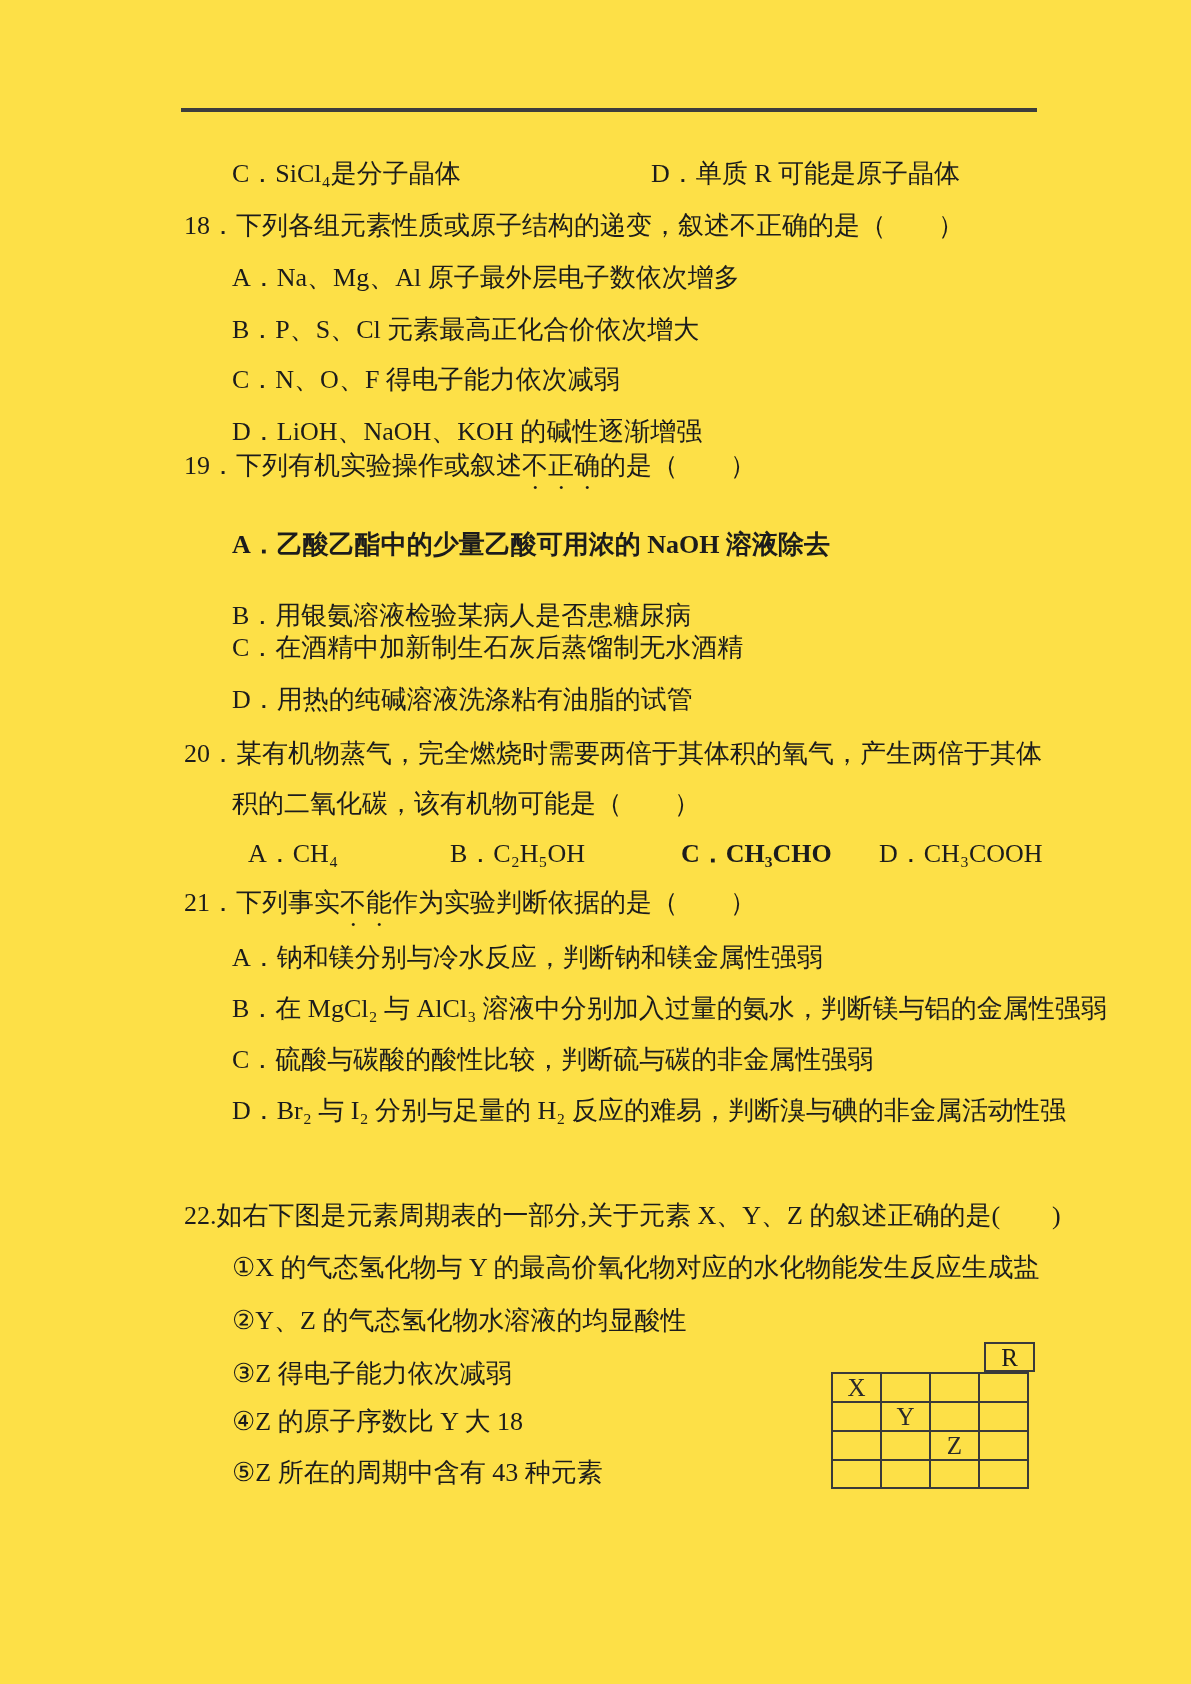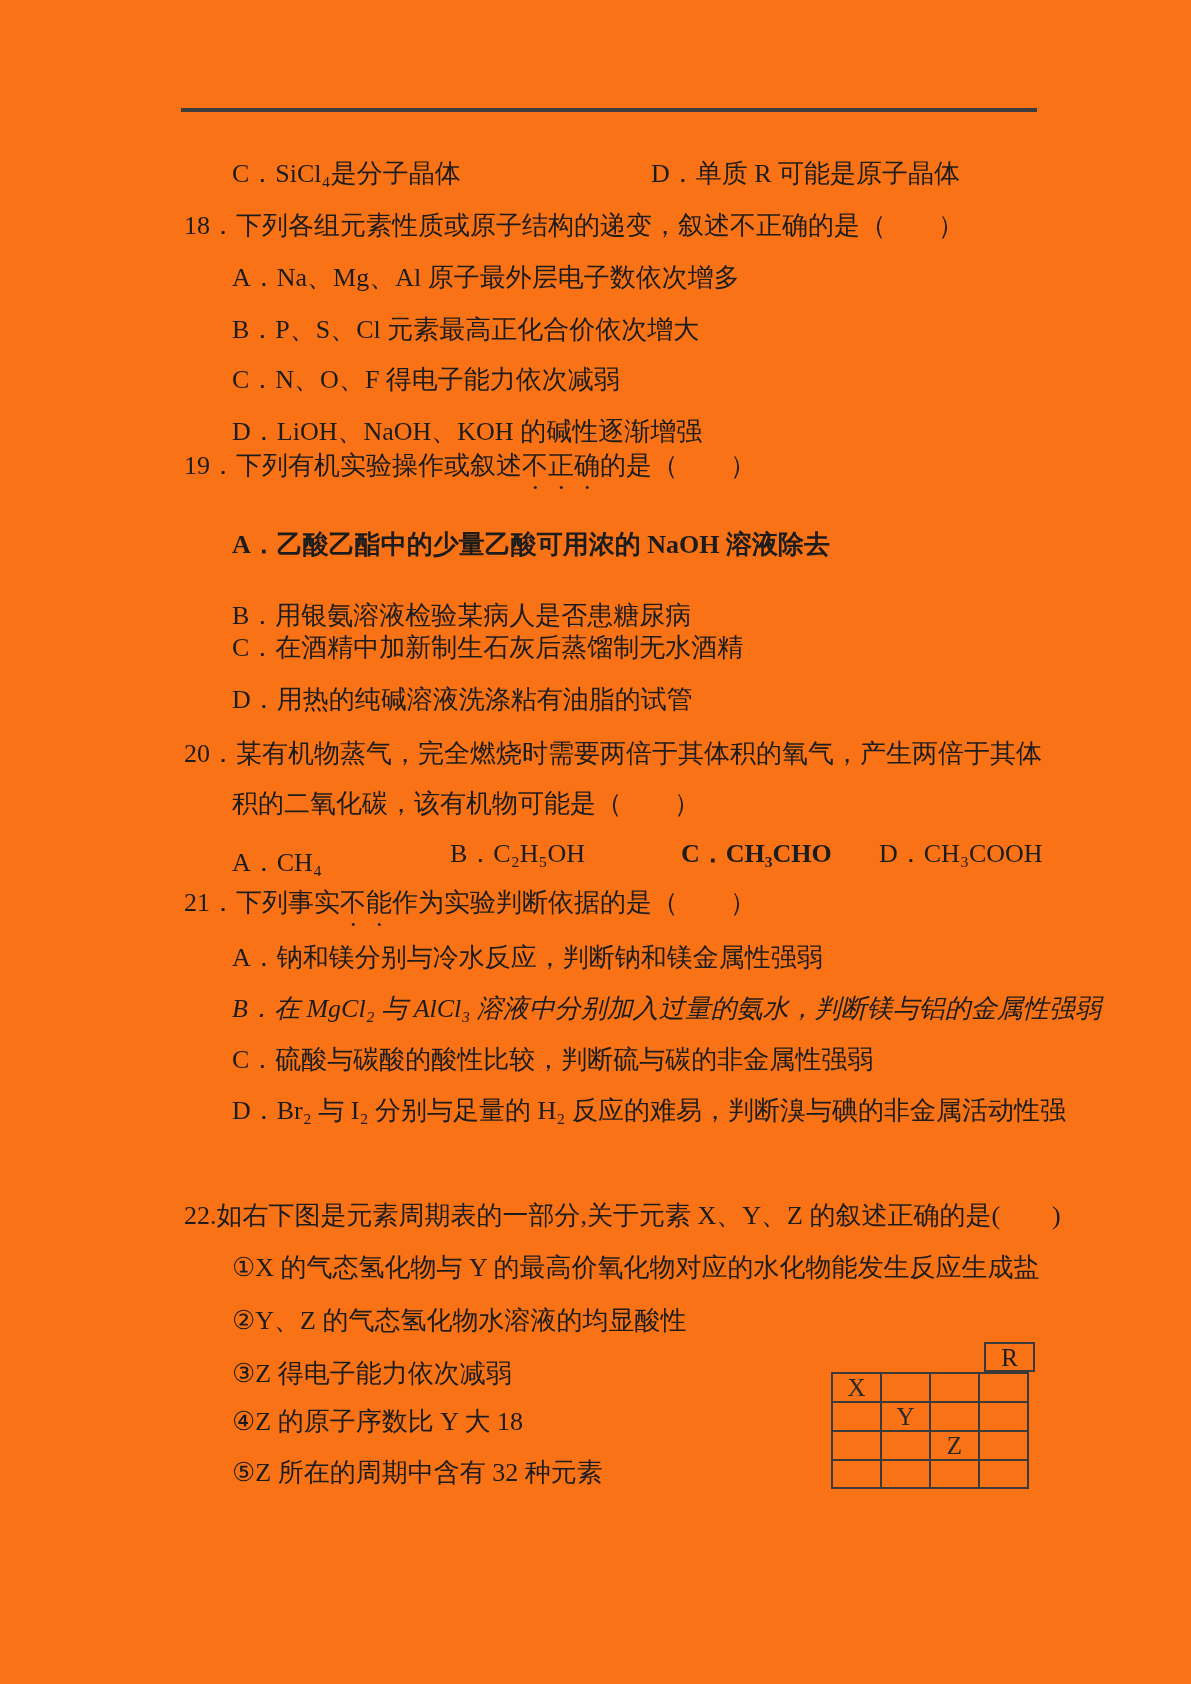--- a/index.html
+++ b/index.html
@@ -1,17 +1,17 @@
 <!DOCTYPE html>
 <html><head>
 <meta charset="utf-8">
 <style>
   html,body { margin:0; padding:0; background:#ffffff; }
   .page {
-    position:relative; width:1191px; height:1684px; background:#f97316;
+    position:relative; width:1191px; height:1684px; background:#fde047;
     font-family:"Liberation Serif","DejaVu Serif",serif; color:#1c1c1c;
     overflow:hidden;
   }
   .divider { position:absolute; left:181px; top:108px; width:856px; height:4px; background:#3d3d3d; }
   .ln { position:absolute; font-size:26px; line-height:1.1; white-space:nowrap; color:#1c1c1c; }
   .stem { left:184px; }
   .opt  { left:232px; }
   .emph {
     -webkit-text-emphasis:filled dot #1c1c1c;
     -webkit-text-emphasis-position:under right;
@@ -49,39 +49,39 @@
   <div class="ln stem" style="top:451px;">
     <span>19．下列有机实验操作或叙述</span><span class="emph">不正确</span><span>的是（　　）</span>
   </div>
   <div class="ln opt" style="top:531px;font-weight:bold;">A．乙酸乙酯中的少量乙酸可用浓的 NaOH 溶液除去</div>
   <div class="ln opt" style="top:586px;margin-top:16px;">B．用银氨溶液检验某病人是否患糖尿病</div>
   <div class="ln opt" style="top:634px;text-align:right;">C．在酒精中加新制生石灰后蒸馏制无水酒精</div>
   <div class="ln opt" style="top:686px;">D．用热的纯碱溶液洗涤粘有油脂的试管</div>
 
   <div class="ln stem" style="top:740px;">20．某有机物蒸气，完全燃烧时需要两倍于其体积的氧气，产生两倍于其体</div>
   <div class="ln opt" style="top:790px;">积的二氧化碳，该有机物可能是（　　）</div>
-  <div class="ln" style="left:232px; top:840px;margin-top:9px;">A．CH₄</div>
+  <div class="ln" style="left:248px; top:840px;">A．CH₄</div>
   <div class="ln" style="left:450px; top:840px;">B．C₂H₅OH</div>
   <div class="ln" style="left:681px; top:840px;font-weight:bold;">C．CH₃CHO</div>
   <div class="ln" style="left:879px; top:840px;">D．CH₃COOH</div>
 
   <div class="ln stem" style="top:888px;">
     <span>21．下列事实</span><span class="emph">不能</span><span>作为实验判断依据的是（　　）</span>
   </div>
   <div class="ln opt" style="top:944px;">A．钠和镁分别与冷水反应，判断钠和镁金属性强弱</div>
-  <div class="ln opt" style="top:995px;font-style:italic;">B．在 MgCl₂ 与 AlCl₃ 溶液中分别加入过量的氨水，判断镁与铝的金属性强弱</div>
+  <div class="ln opt" style="top:995px;">B．在 MgCl₂ 与 AlCl₃ 溶液中分别加入过量的氨水，判断镁与铝的金属性强弱</div>
   <div class="ln opt" style="top:1046px;">C．硫酸与碳酸的酸性比较，判断硫与碳的非金属性强弱</div>
   <div class="ln opt" style="top:1097px;">D．Br₂ 与 I₂ 分别与足量的 H₂ 反应的难易，判断溴与碘的非金属活动性强</div>
 
   <div class="ln stem" style="top:1202px;">22.如右下图是元素周期表的一部分,关于元素 X、Y、Z 的叙述正确的是(　　)</div>
   <div class="ln opt" style="top:1254px;">①X 的气态氢化物与 Y 的最高价氧化物对应的水化物能发生反应生成盐</div>
   <div class="ln opt" style="top:1307px;">②Y、Z 的气态氢化物水溶液的均显酸性</div>
   <div class="ln opt" style="top:1360px;">③Z 得电子能力依次减弱</div>
   <div class="ln opt" style="top:1408px;">④Z 的原子序数比 Y 大 18</div>
-  <div class="ln opt" style="top:1459px;">⑤Z 所在的周期中含有 32 种元素</div>
+  <div class="ln opt" style="top:1459px;">⑤Z 所在的周期中含有 43 种元素</div>
 
   <div class="ptable">
     <div class="rcell">R</div>
     <table>
       <tbody>
           <tr>
         <td>X</td>
         <td></td>
         <td></td>
         <td></td>

